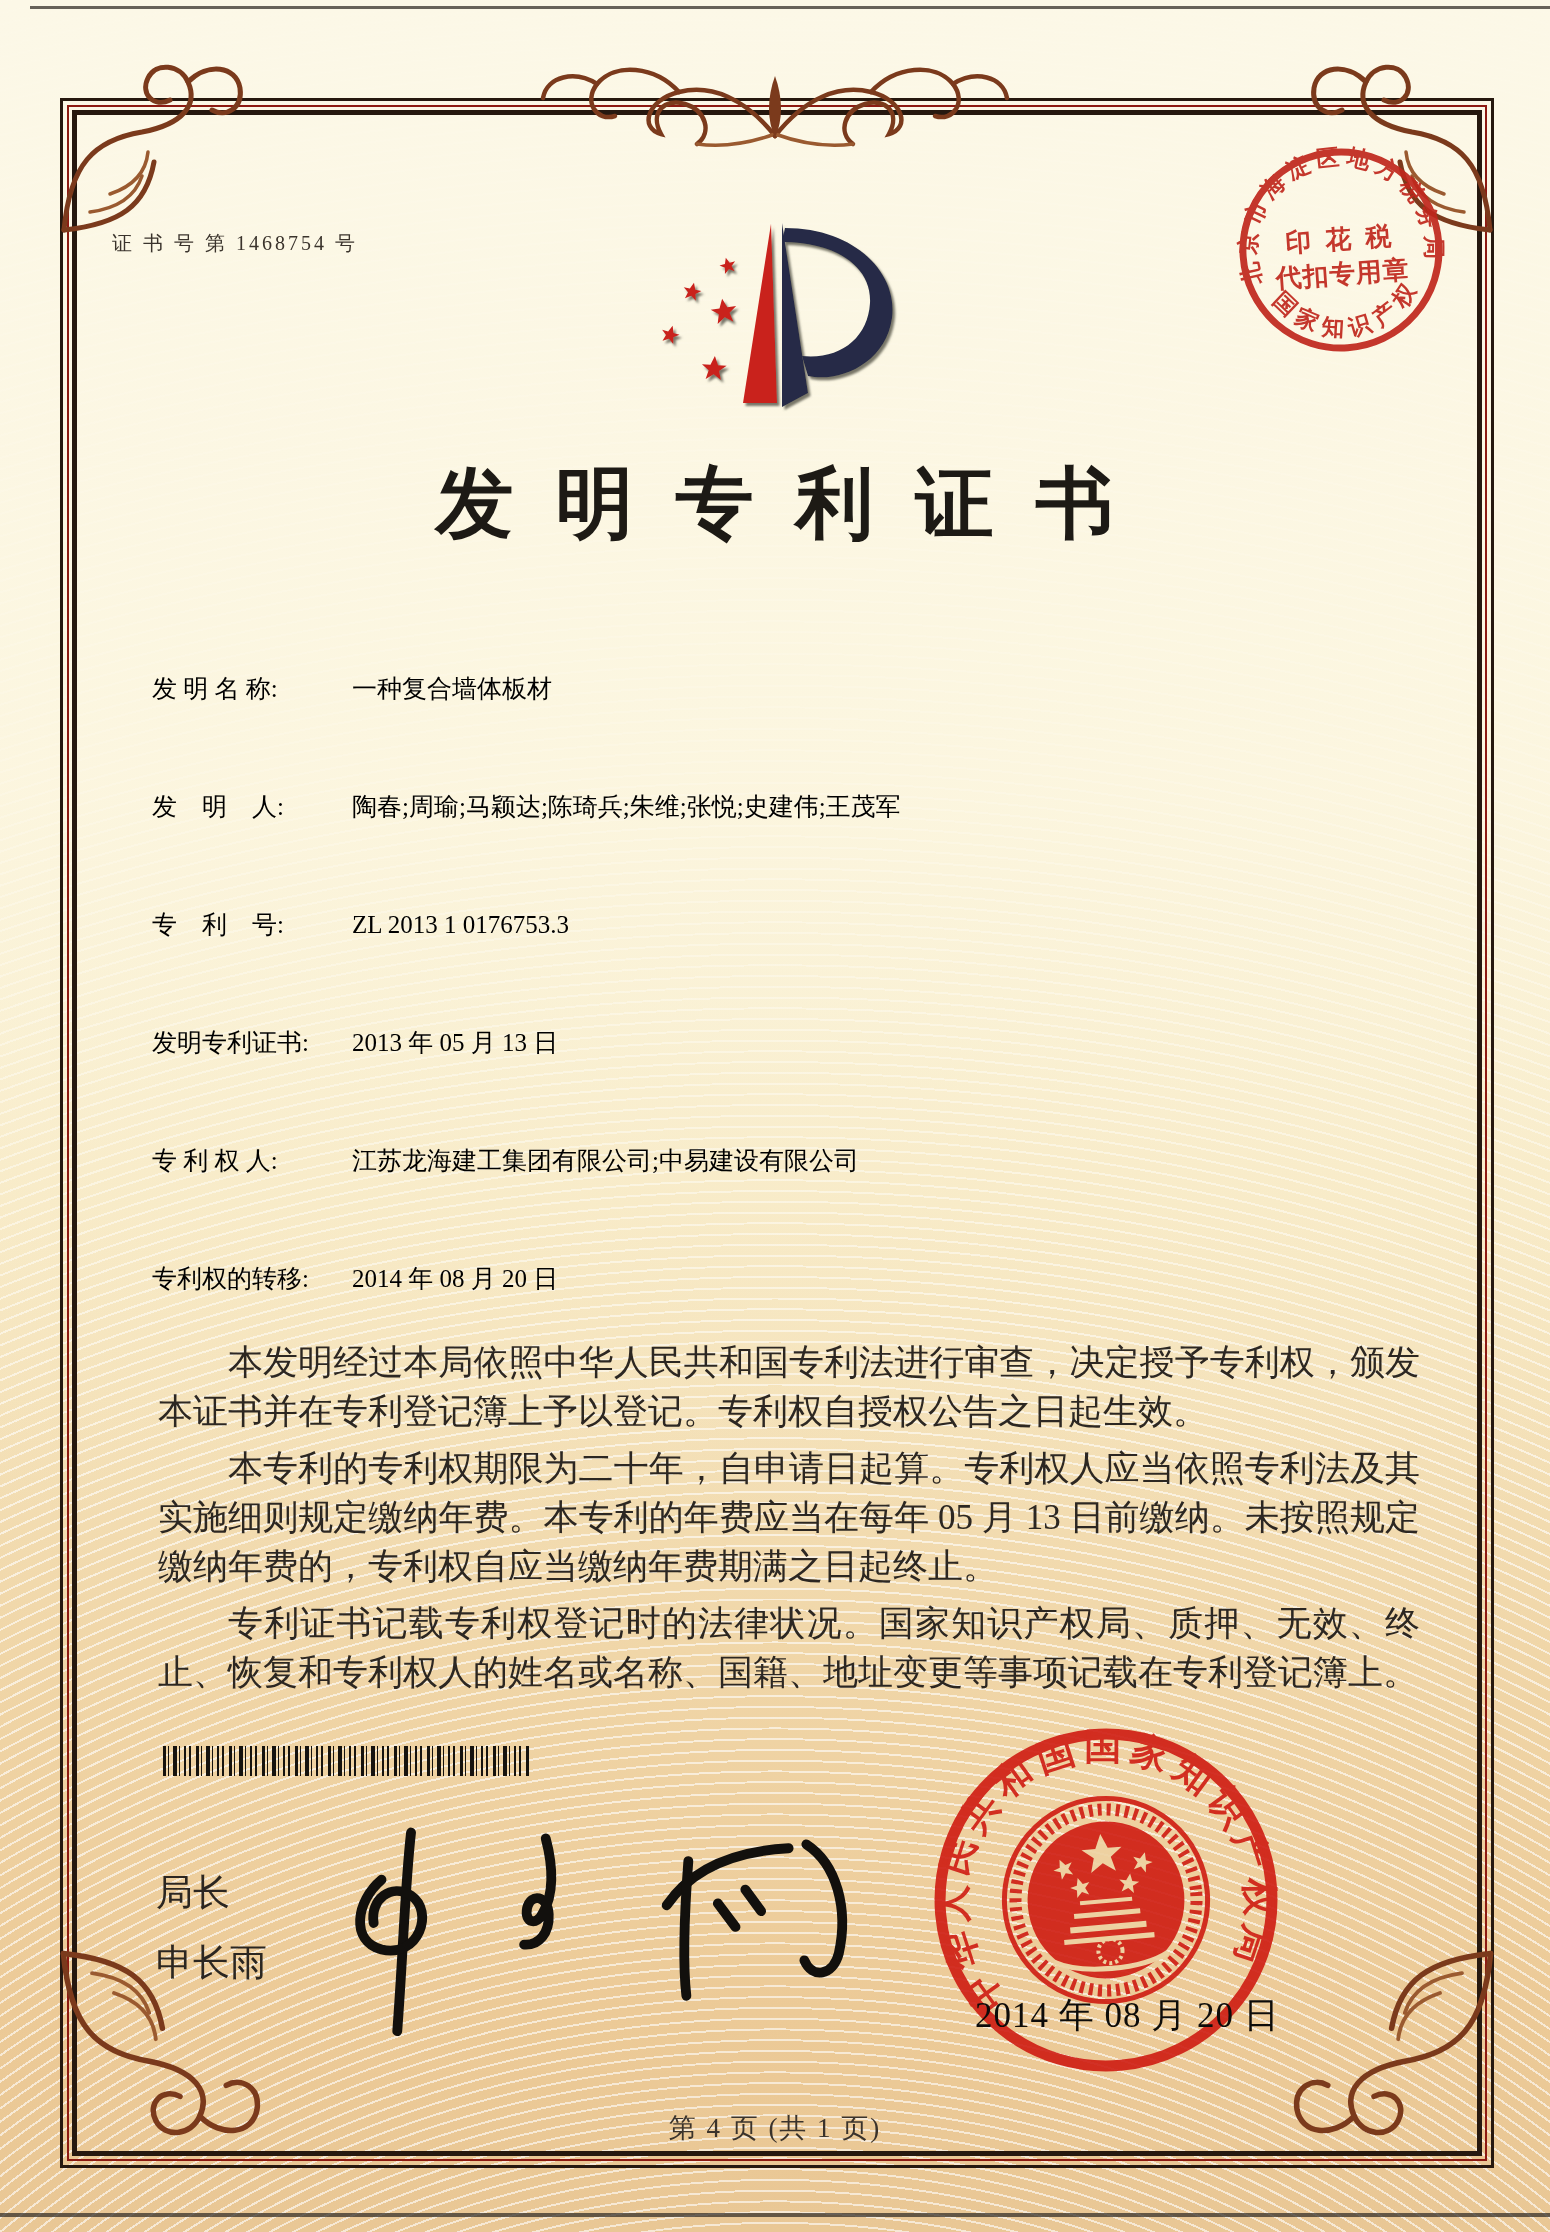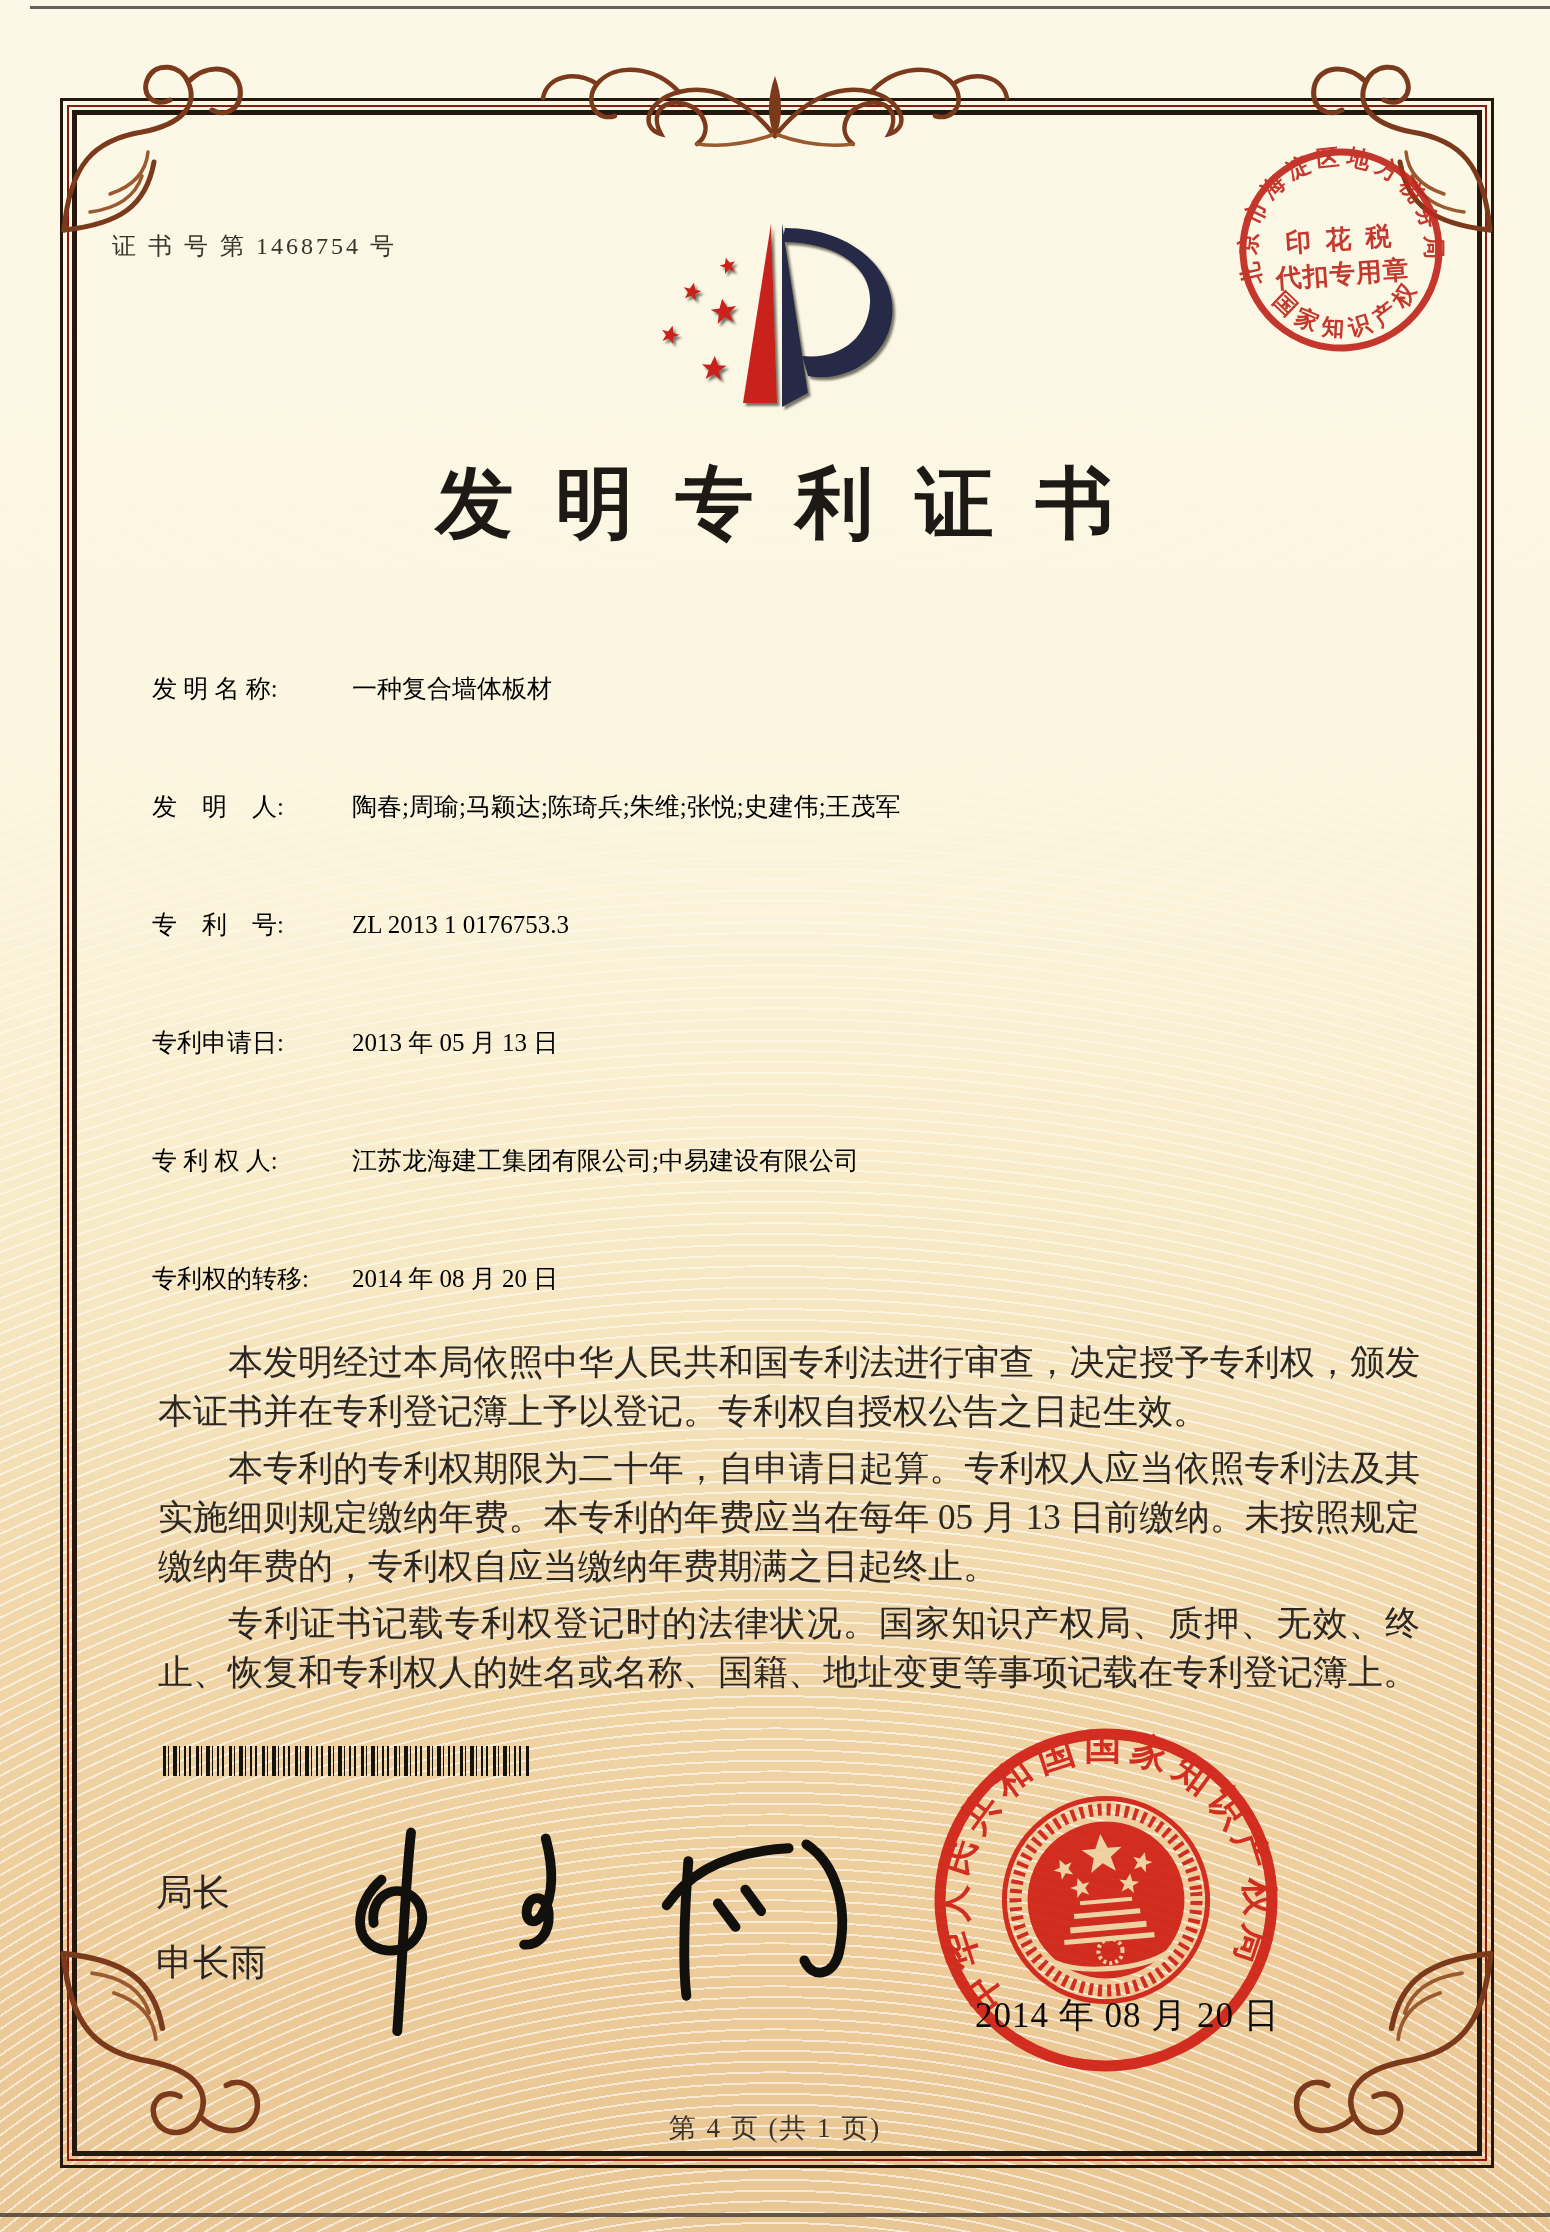--- a/index.html
+++ b/index.html
@@ -25,21 +25,21 @@
   .frame-red{left:67px;top:105px;right:63px;bottom:71px;border:2px solid #8d1a12;}
   .frame-inner{left:72px;top:110px;right:68px;bottom:76px;border:5px solid #26180f;}
   
   .orn{position:absolute;}
   .orn-tl{left:50px;top:44px;width:200px;height:200px;}
   .orn-tr{right:46px;top:44px;width:200px;height:200px;transform:scaleX(-1);}
   .orn-bl{left:48px;top:1938px;width:220px;height:220px;transform:scaleY(-1);}
   .orn-br{right:44px;top:1938px;width:220px;height:220px;transform:scale(-1,-1);}
   .orn-crest{left:495px;top:36px;width:560px;height:120px;}
   
-  .cert-no{position:absolute;left:112px;top:230px;font-size:24px;letter-spacing:3px;color:#3a332c;}
+  .cert-no{position:absolute;left:112px;top:230px;font-size:20px;letter-spacing:3px;color:#3a332c;}
   .logo{position:absolute;left:630px;top:198px;width:300px;height:240px;}
   .tax-stamp{position:absolute;left:1237px;top:146px;width:208px;height:208px;opacity:.92;transform:rotate(-4deg);}
   .title{
     position:absolute;left:0;right:0;top:452px;text-align:center;
     font-size:78px;font-weight:700;color:#1d1a15;letter-spacing:42px;padding-left:41px;
   }
   
   .fields{position:absolute;left:152px;top:668px;right:120px;display:flex;flex-direction:column;gap:76px;}
   .frow{font-size:25px;line-height:42px;white-space:nowrap;color:#000000;font-family:Liberation Serif, serif;}
   .flabel{display:inline-block;min-width:188px;}
@@ -165,21 +165,21 @@
     <div class="frow">
       <span class="flabel">发 明 名 称:</span><span class="fvalue">一种复合墙体板材</span>
     </div>
     <div class="frow">
       <span class="flabel">发　明　人:</span><span class="fvalue">陶春;周瑜;马颖达;陈琦兵;朱维;张悦;史建伟;王茂军</span>
     </div>
     <div class="frow">
       <span class="flabel">专　利　号:</span><span class="fvalue">ZL 2013 1 0176753.3</span>
     </div>
     <div class="frow">
-      <span class="flabel">专利申请日:</span><span class="fvalue">2013 年 05 月 13 日</span>
+      <span class="flabel">发明专利证书:</span><span class="fvalue">2013 年 05 月 13 日</span>
     </div>
     <div class="frow">
       <span class="flabel">专 利 权 人:</span><span class="fvalue">江苏龙海建工集团有限公司;中易建设有限公司</span>
     </div>
     <div class="frow">
       <span class="flabel">专利权的转移:</span><span class="fvalue">2014 年 08 月 20 日</span>
     </div>
   </div>
 
   <div class="body-text">

